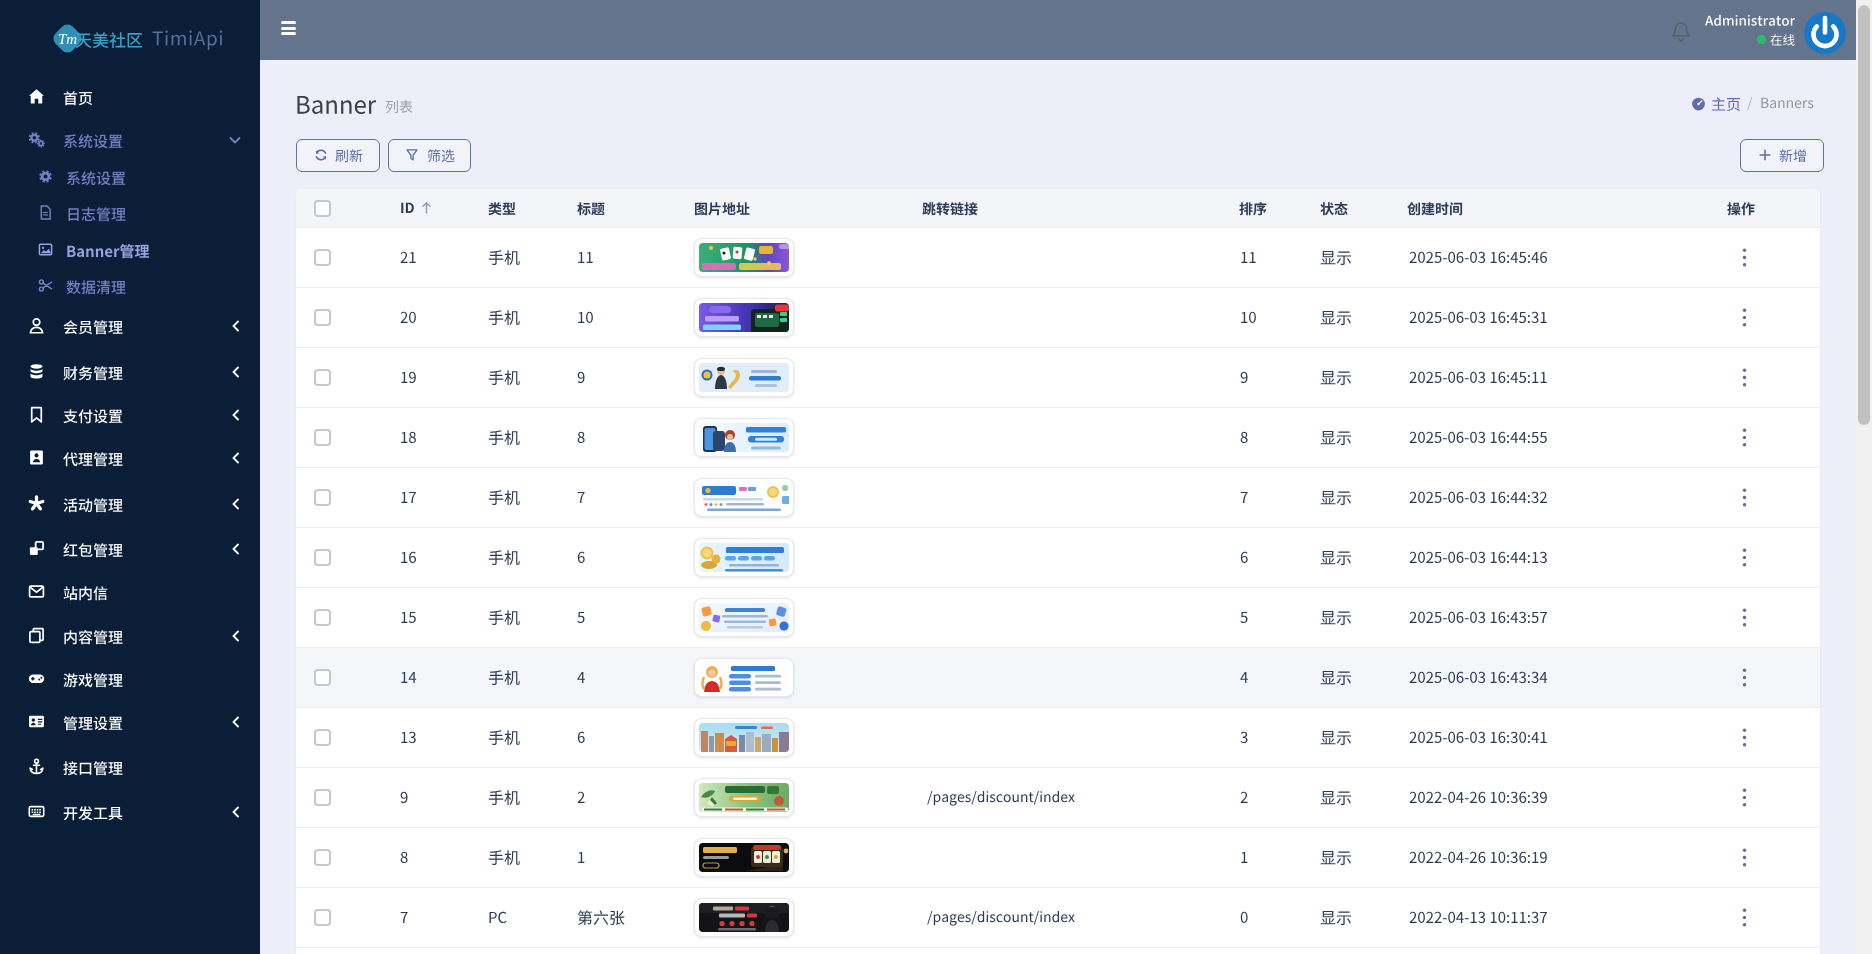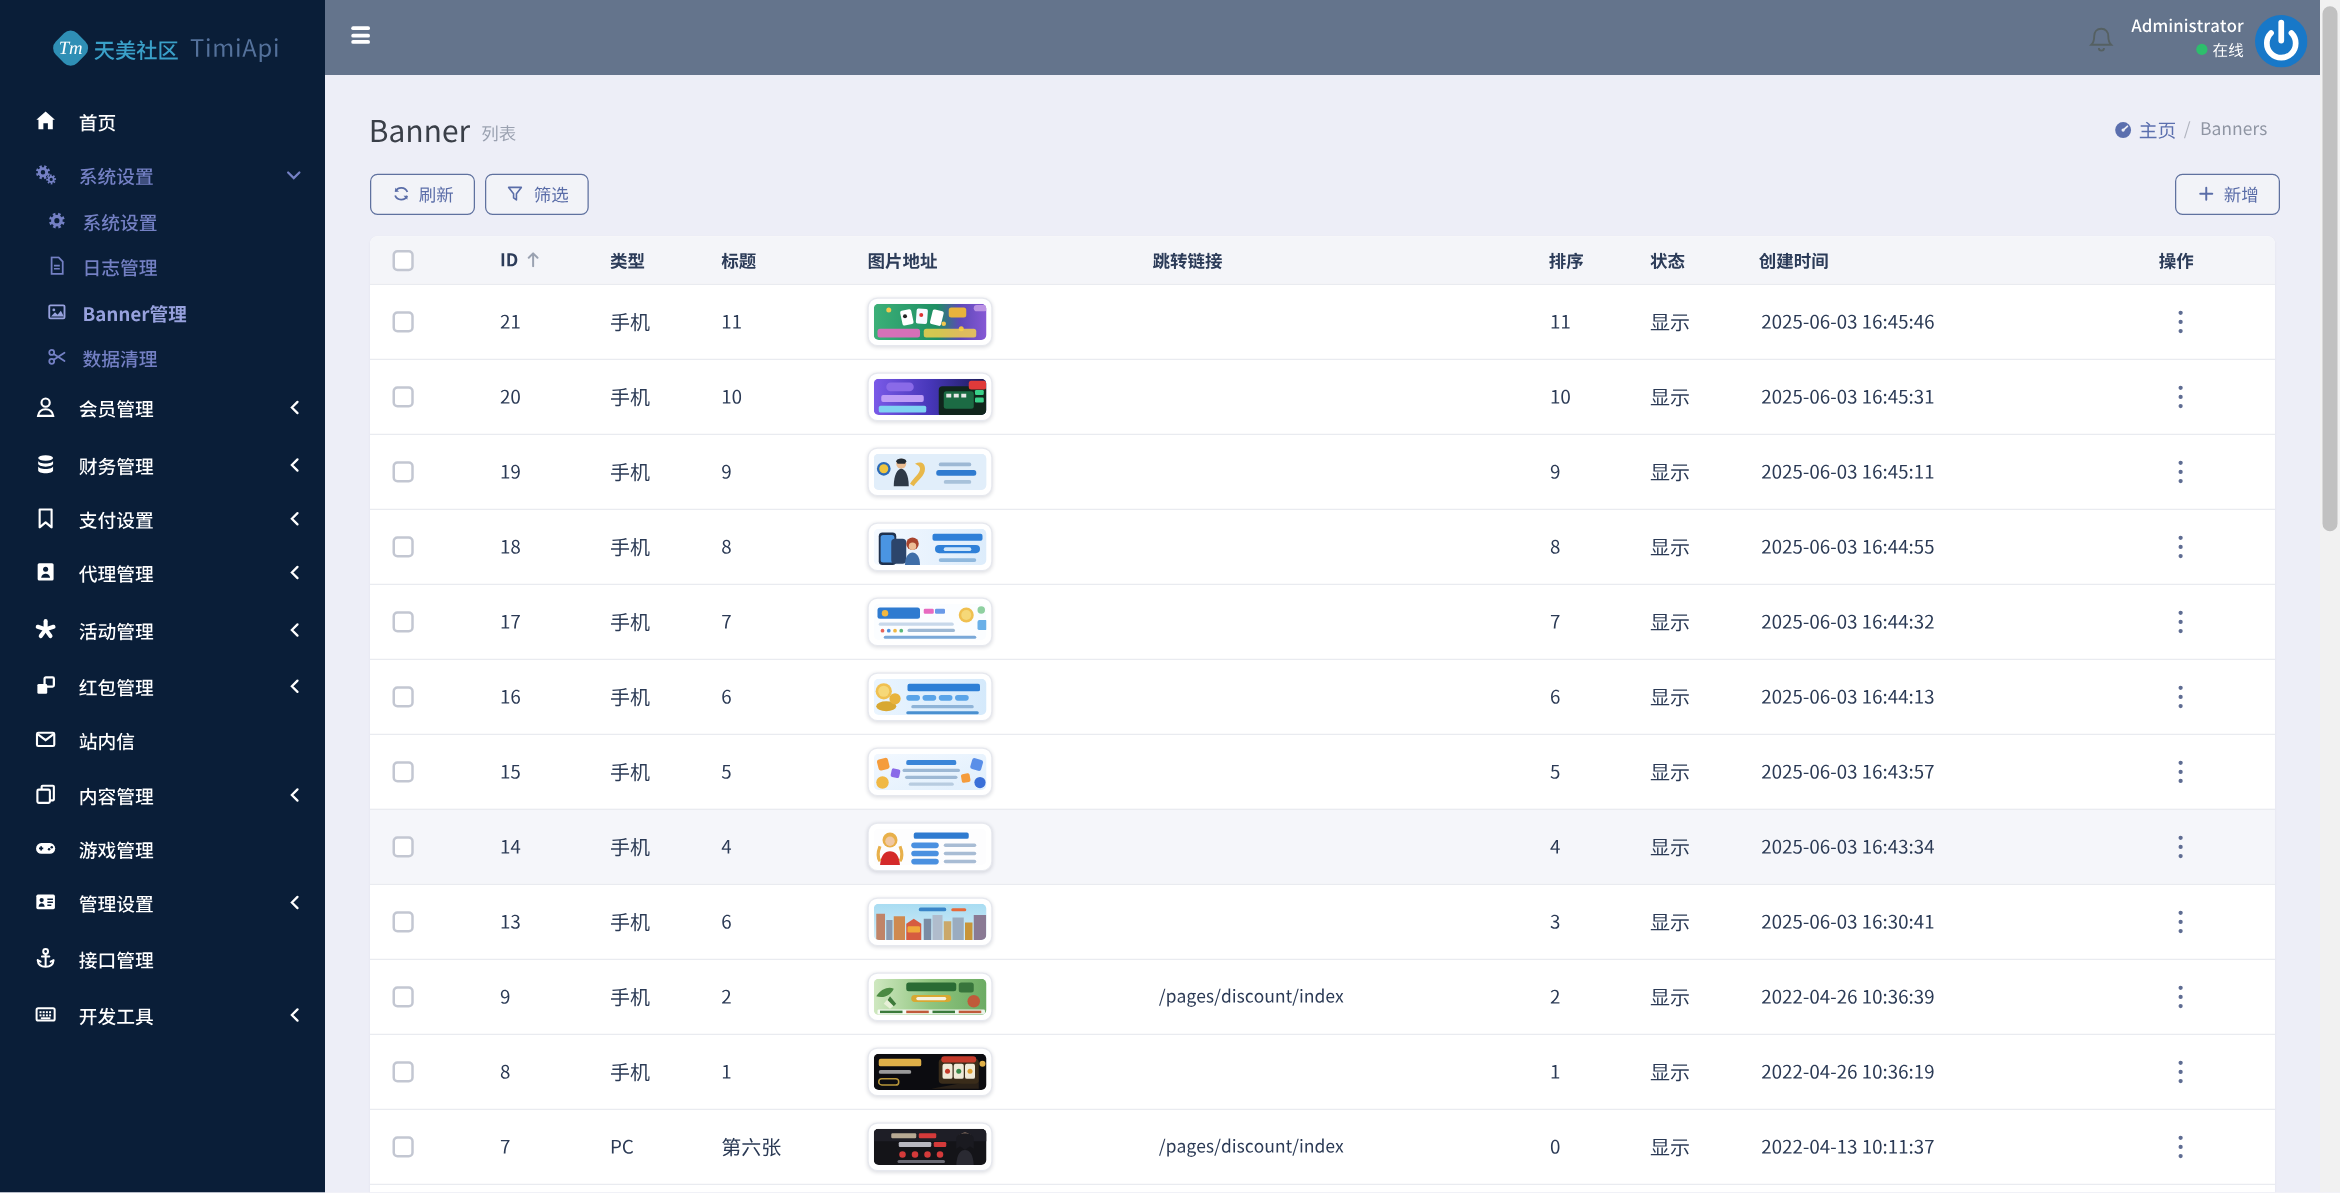--- a/index.html
+++ b/index.html
@@ -136,21 +136,21 @@
       <path id="g126" d="M262 -13C296 -13 332 -3 363 7L345 76C327 68 303 61 283 61C220 61 199 99 199 165V469H347V543H199V696H123L113 543L27 538V469H108V168C108 59 147 -13 262 -13Z"></path>
       <path id="g127" d="M15 0H111L184 127C203 160 220 193 239 224H244C265 193 285 160 303 127L383 0H483L304 274L469 543H374L307 424C290 393 275 364 259 333H254C236 364 217 393 201 424L128 543H29L194 283Z"></path>
       <path id="g128" d="M101 0H193V292H314C475 292 584 363 584 518C584 678 474 733 310 733H101ZM193 367V658H298C427 658 492 625 492 518C492 413 431 367 302 367Z"></path>
       <path id="g129" d="M377 -13C472 -13 544 25 602 92L551 151C504 99 451 68 381 68C241 68 153 184 153 369C153 552 246 665 384 665C447 665 495 637 534 596L584 656C542 703 472 746 383 746C197 746 58 603 58 366C58 128 194 -13 377 -13Z"></path>
       <path id="g130" d="M168 401C160 329 145 240 131 180H398C315 93 188 17 70 -22C87 -36 108 -63 119 -81C238 -34 369 51 457 151V-80H531V180H821C811 89 800 50 786 36C778 29 768 28 750 28C732 27 685 28 636 33C647 14 656 -15 657 -36C709 -39 758 -39 783 -37C812 -35 830 -29 847 -12C873 13 886 74 900 214C901 224 902 244 902 244H531V337H868V558H131V494H457V401ZM231 337H457V244H217ZM531 494H795V401H531ZM212 845C177 749 117 658 46 598C65 589 95 572 109 561C147 597 184 643 216 696H271C292 656 312 607 321 575L387 599C380 624 364 662 346 696H507V754H249C261 778 272 803 281 828ZM598 845C572 753 525 665 464 607C483 598 515 579 530 568C561 602 591 646 617 696H685C718 657 749 607 763 574L828 602C816 628 793 664 767 696H947V754H644C654 778 663 803 670 828Z"></path>
       <path id="g131" d="M57 575V498H946V575ZM308 382C242 236 140 79 44 -22C65 -34 102 -60 119 -74C212 34 317 200 391 356ZM604 357C698 221 819 38 873 -68L951 -25C891 81 768 259 675 390ZM407 810C441 742 481 651 500 597L581 629C560 681 518 770 484 835Z"></path>
       <path id="g132" d="M846 795C790 692 697 595 598 533C615 522 644 496 656 483C756 552 856 660 919 774ZM117 577C112 480 100 352 88 273H288C278 93 266 21 248 3C239 -6 229 -8 212 -8C194 -8 145 -7 94 -3C106 -22 115 -50 116 -70C167 -73 217 -73 243 -71C274 -68 293 -62 311 -42C340 -12 352 75 364 310C365 320 366 341 366 341H166C172 391 177 450 182 506H360V802H93V732H288V577ZM474 -85C490 -71 518 -59 717 25C715 41 713 73 713 95L562 38V380H660C706 186 791 22 920 -66C932 -46 955 -20 972 -5C854 66 772 212 730 380H958V452H562V820H488V452H376V380H488V47C488 7 460 -12 442 -21C454 -36 469 -67 474 -85Z"></path>
     </defs>
   </svg>
 <div class="abs" style="left:0;top:0;width:260px;height:954px;background:#0a1e38"></div>
-<div class="abs" style="left:41px;top:23px;width:31px;height:31px"><svg width="31" height="31" viewBox="0 0 31 31">
+<div class="abs" style="left:52px;top:23px;width:31px;height:31px"><svg width="31" height="31" viewBox="0 0 31 31">
       <rect x="3.4" y="3.4" width="24.2" height="24.2" rx="7.5" transform="rotate(45 15.5 15.5)" fill="#2f8fb5"></rect>
       <text x="15.5" y="20.5" font-family="Liberation Serif" font-style="italic" font-size="15" fill="#fff" text-anchor="middle">Tm</text>
     </svg></div>
 <svg class="t" style="left:74.5px;top:31.5px" width="68.0" height="19.0" viewBox="0 0 68.0 19.0" fill="#3aa0c8">
     <use href="#g0" transform="translate(0.0 14.62) scale(0.017 -0.017)"></use>
     <use href="#g1" transform="translate(17.0 14.62) scale(0.017 -0.017)"></use>
     <use href="#g2" transform="translate(34.0 14.62) scale(0.017 -0.017)"></use>
     <use href="#g3" transform="translate(51.0 14.62) scale(0.017 -0.017)"></use>
   </svg>
 <svg class="t" style="left:152px;top:29.1px" width="71.6" height="21.3" viewBox="0 0 71.6 21.3" fill="#54719b">

